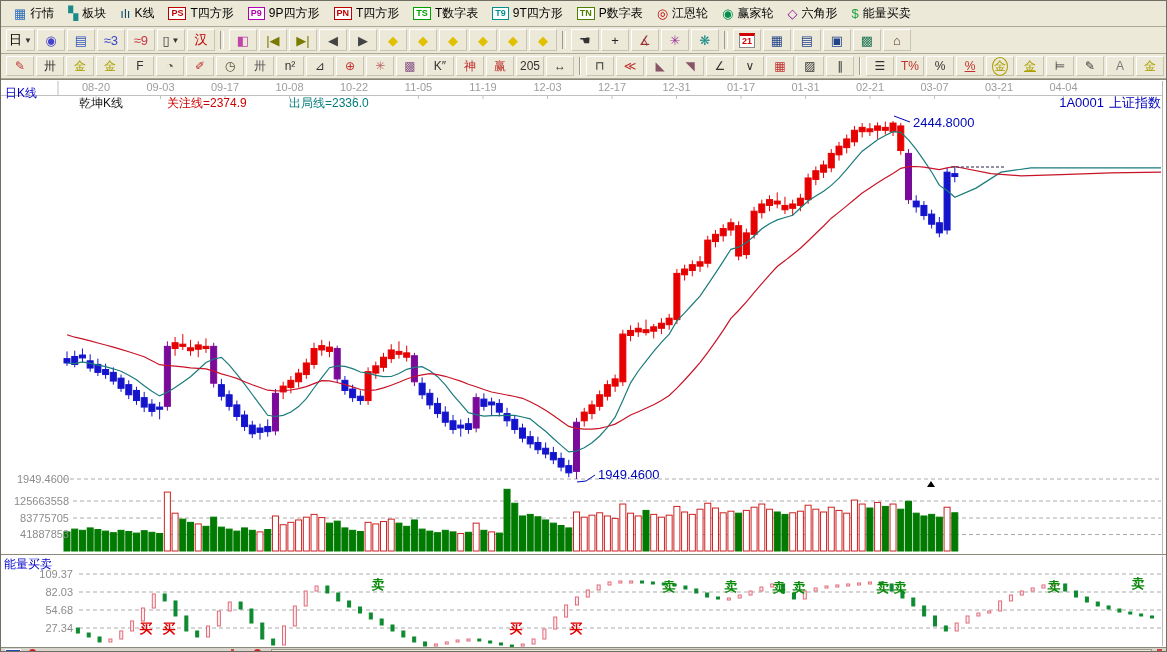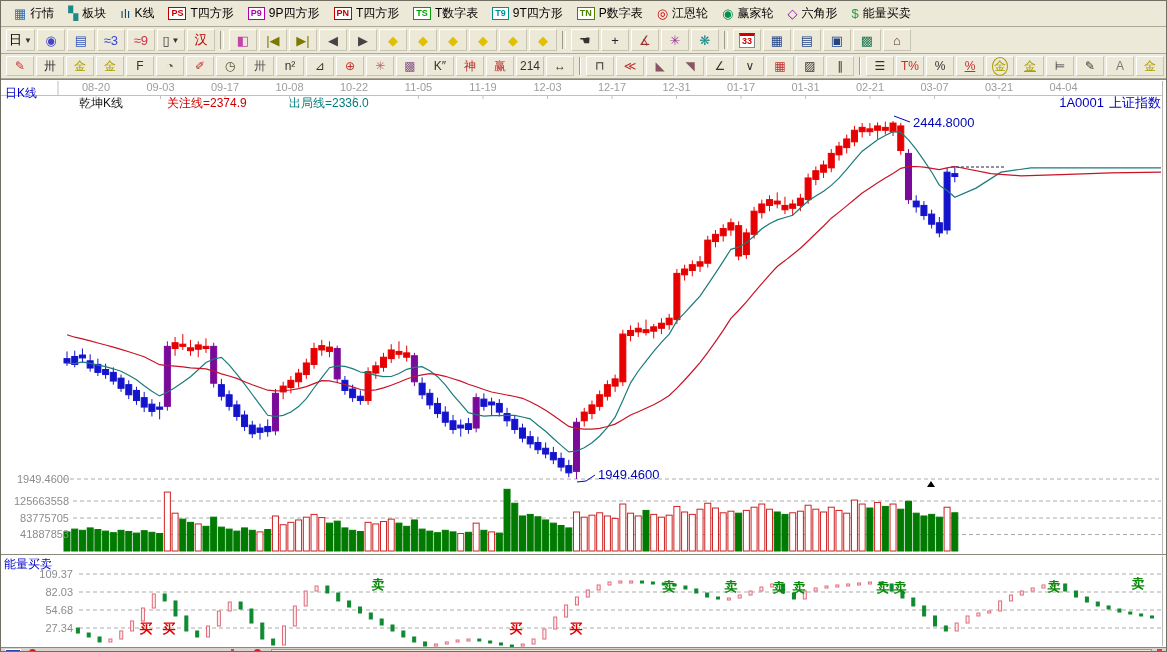--- a/index.html
+++ b/index.html
@@ -158,21 +158,21 @@
       <span style="color: rgb(153, 51, 51);">∡</span>
     </div>
     <div class="tbtn">
       <span style="color: rgb(153, 51, 153);">✳</span>
     </div>
     <div class="tbtn">
       <span style="color: rgb(27, 138, 138);">❋</span>
     </div>
     <div class="sep"></div>
     <div class="tbtn">
-      <span class="cal">33</span>
+      <span class="cal">21</span>
     </div>
     <div class="tbtn">
       <span style="color: rgb(34, 68, 136);">▦</span>
     </div>
     <div class="tbtn">
       <span style="color: rgb(34, 68, 136);">▤</span>
     </div>
     <div class="tbtn">
       <span style="color: rgb(34, 68, 136);">▣</span>
     </div>
@@ -229,21 +229,21 @@
     <div class="tbtn small">
       <span style="color: rgb(51, 51, 51);">K″</span>
     </div>
     <div class="tbtn small">
       <span style="color: rgb(192, 48, 48);">神</span>
     </div>
     <div class="tbtn small">
       <span style="color: rgb(192, 48, 48);">赢</span>
     </div>
     <div class="tbtn small">
-      <span style="color: rgb(51, 51, 51);">214</span>
+      <span style="color: rgb(51, 51, 51);">205</span>
     </div>
     <div class="tbtn small">
       <span style="color: rgb(51, 51, 51);">↔</span>
     </div>
     <div class="sep"></div>
     <div class="tbtn small">
       <span style="color: rgb(51, 51, 51);">⊓</span>
     </div>
     <div class="tbtn small">
       <span style="color: rgb(192, 48, 48);">≪</span>

